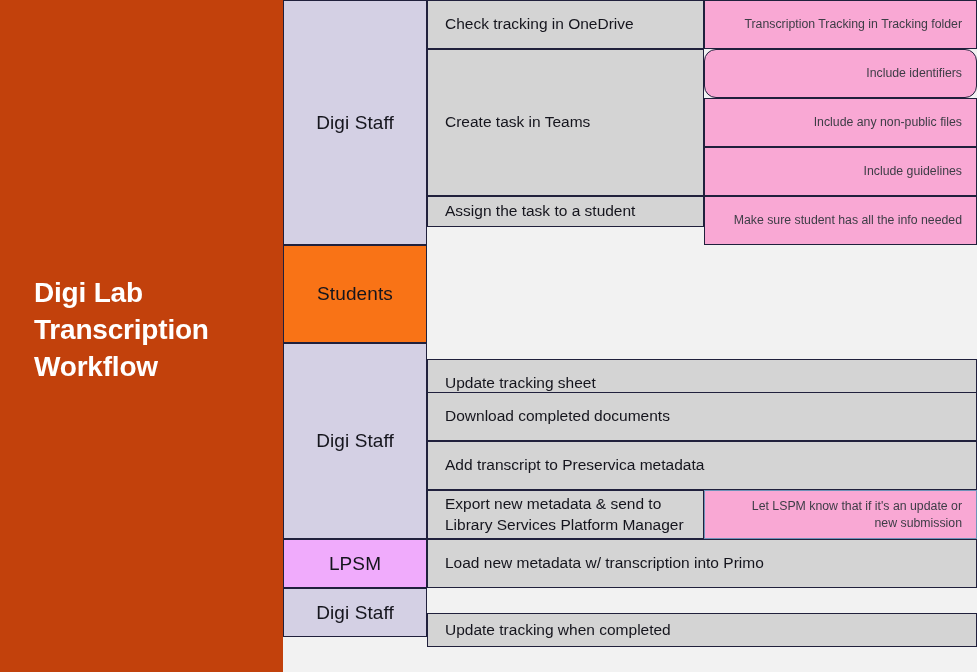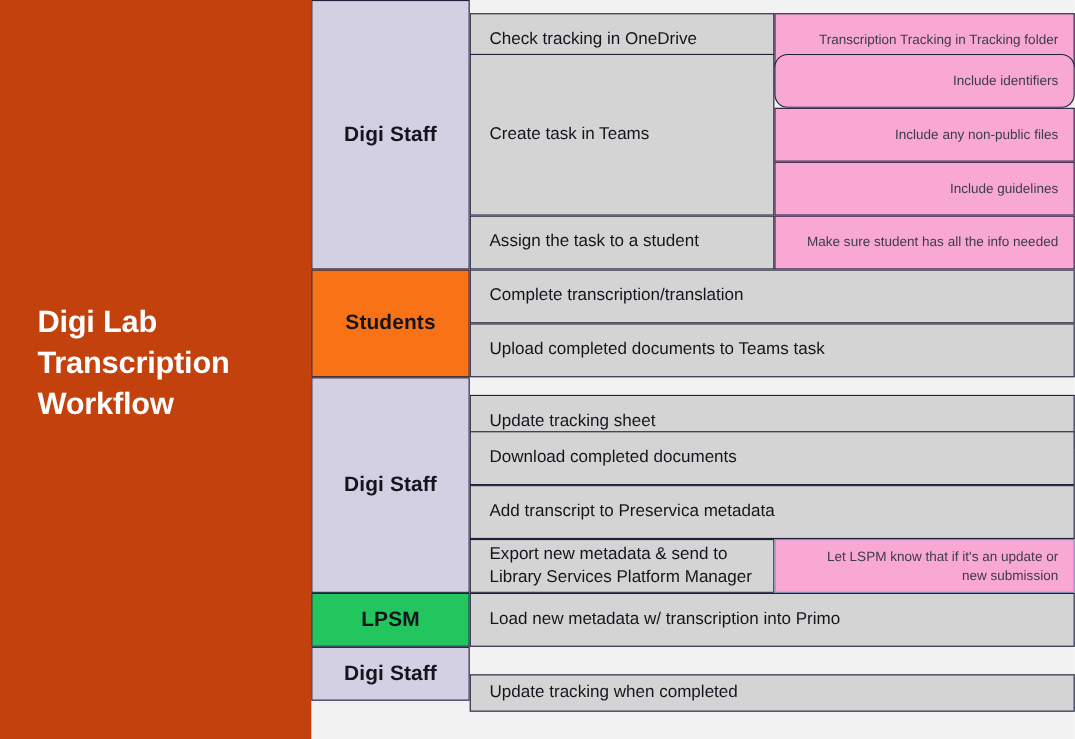--- a/index.html
+++ b/index.html
@@ -68,21 +68,20 @@
     width: 144px;
     height: 100%;
     box-sizing: border-box;
     border: 1.6px solid #20203c;
     display: flex;
     align-items: center;
     justify-content: center;
     font-size: 19px;
     color: #15151d;
     letter-spacing: 0.1px;
-    font-weight: bold;
   }
 
   
   .tasks {
     position: absolute;
     left: 144px;
     top: 0;
     right: 0;
     height: 100%;
   }
@@ -148,52 +147,44 @@
   <div class="title-panel">
     <div class="title-text">Digi Lab
 Transcription
 Workflow</div>
   </div>
 
   <div class="flow">
       <div class="band" style="top: 0px; height: 245px;">
         <div class="role" style="background: rgb(212, 208, 228);">Digi Staff</div>
         <div class="tasks">
-          <div class="task-row" style="top: 12px; height: 54px;">
+          <div class="task-row" style="top: 0px; height: 54px;">
             <div class="task-cell split" style="height: 49px;">Check tracking in OneDrive</div>
             <div class="notes">
               <div class="note-cell" style="top: 0px; height: 49px;">Transcription Tracking in Tracking folder</div>
             </div>
           </div>
           <div class="task-row" style="top: 49px; height: 147px;">
             <div class="task-cell split" style="height: 147px;">Create task in Teams</div>
             <div class="notes">
               <div class="note-cell" style="top: 0px; height: 49px; border-radius: 12px;">Include identifiers</div>
               <div class="note-cell" style="top: 49px; height: 49px;">Include any non-public files</div>
               <div class="note-cell" style="top: 98px; height: 49px;">Include guidelines</div>
             </div>
           </div>
           <div class="task-row" style="top: 196px; height: 49px;">
-            <div class="task-cell split" style="height: 49px;">Assign the task to a student</div>
+            <div class="task-cell split" style="height: 31px;">Assign the task to a student</div>
             <div class="notes">
               <div class="note-cell" style="top: 0px; height: 49px;">Make sure student has all the info needed</div>
             </div>
           </div>
         </div>
       </div>
       <div class="band" style="top: 245px; height: 98px;">
         <div class="role" style="background: #f97316;">Students</div>
-        <div class="tasks">
-          <div class="task-row" style="top: 0px; height: 49px;">
-            <div class="task-cell full" style="height: 49px;">Complete transcription/translation</div>
-          </div>
-          <div class="task-row" style="top: 49px; height: 49px;">
-            <div class="task-cell full" style="height: 49px;">Upload completed documents to Teams task</div>
-          </div>
-        </div>
       </div>
       <div class="band" style="top: 343px; height: 196px;">
         <div class="role" style="background: rgb(212, 208, 228);">Digi Staff</div>
         <div class="tasks">
           <div class="task-row" style="top: 16px; height: 49px;">
             <div class="task-cell full" style="height: 49px;">Update tracking sheet</div>
           </div>
           <div class="task-row" style="top: 49px; height: 49px;">
             <div class="task-cell full" style="height: 49px;">Download completed documents</div>
           </div>
@@ -203,21 +194,21 @@
           <div class="task-row" style="top: 147px; height: 49px;">
             <div class="task-cell split nowrap-2" style="height: 49px;">Export new metadata &amp; send to
 Library Services Platform Manager</div>
             <div class="notes">
               <div class="note-cell accent" style="top: 0px; height: 49px; padding-left: 28px;">Let LSPM know that if it's an update or new submission</div>
             </div>
           </div>
         </div>
       </div>
       <div class="band" style="top: 539px; height: 49px;">
-        <div class="role" style="background: #22c55e;">LPSM</div>
+        <div class="role" style="background: #f0abfc;">LPSM</div>
         <div class="tasks">
           <div class="task-row" style="top: 0px; height: 49px;">
             <div class="task-cell full" style="height: 49px;">Load new metadata w/ transcription into Primo</div>
           </div>
         </div>
       </div>
       <div class="band" style="top: 588px; height: 49px;">
         <div class="role" style="background: rgb(212, 208, 228);">Digi Staff</div>
         <div class="tasks">
           <div class="task-row" style="top: 0px; height: 49px;">

